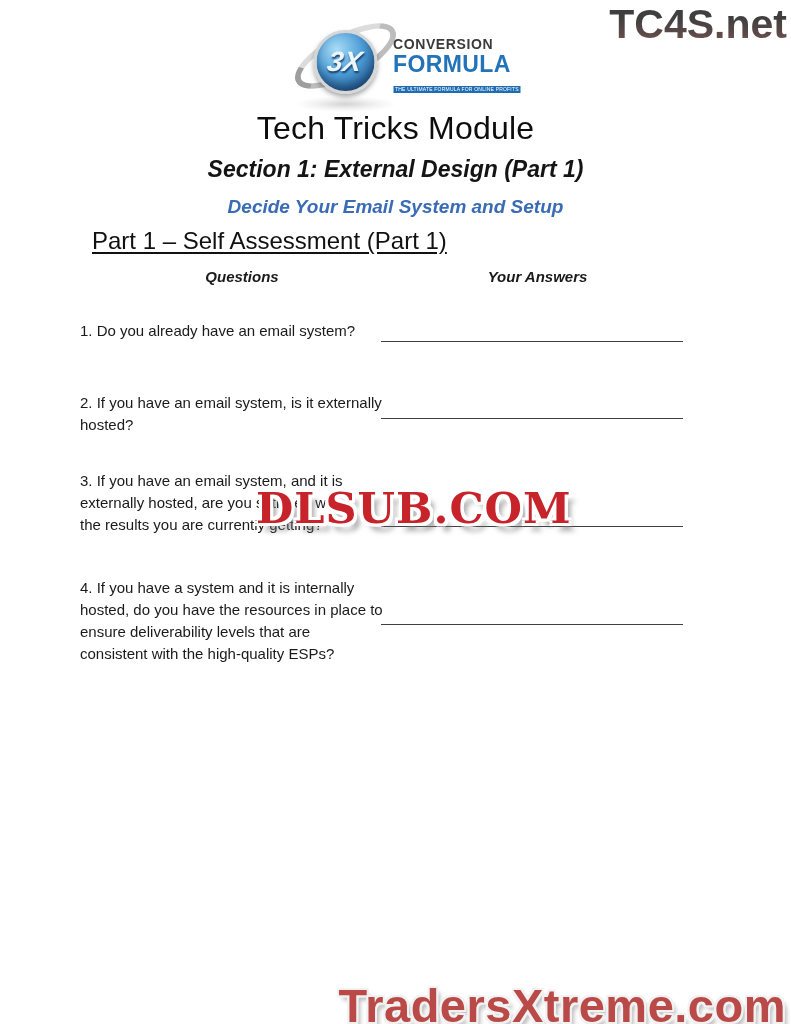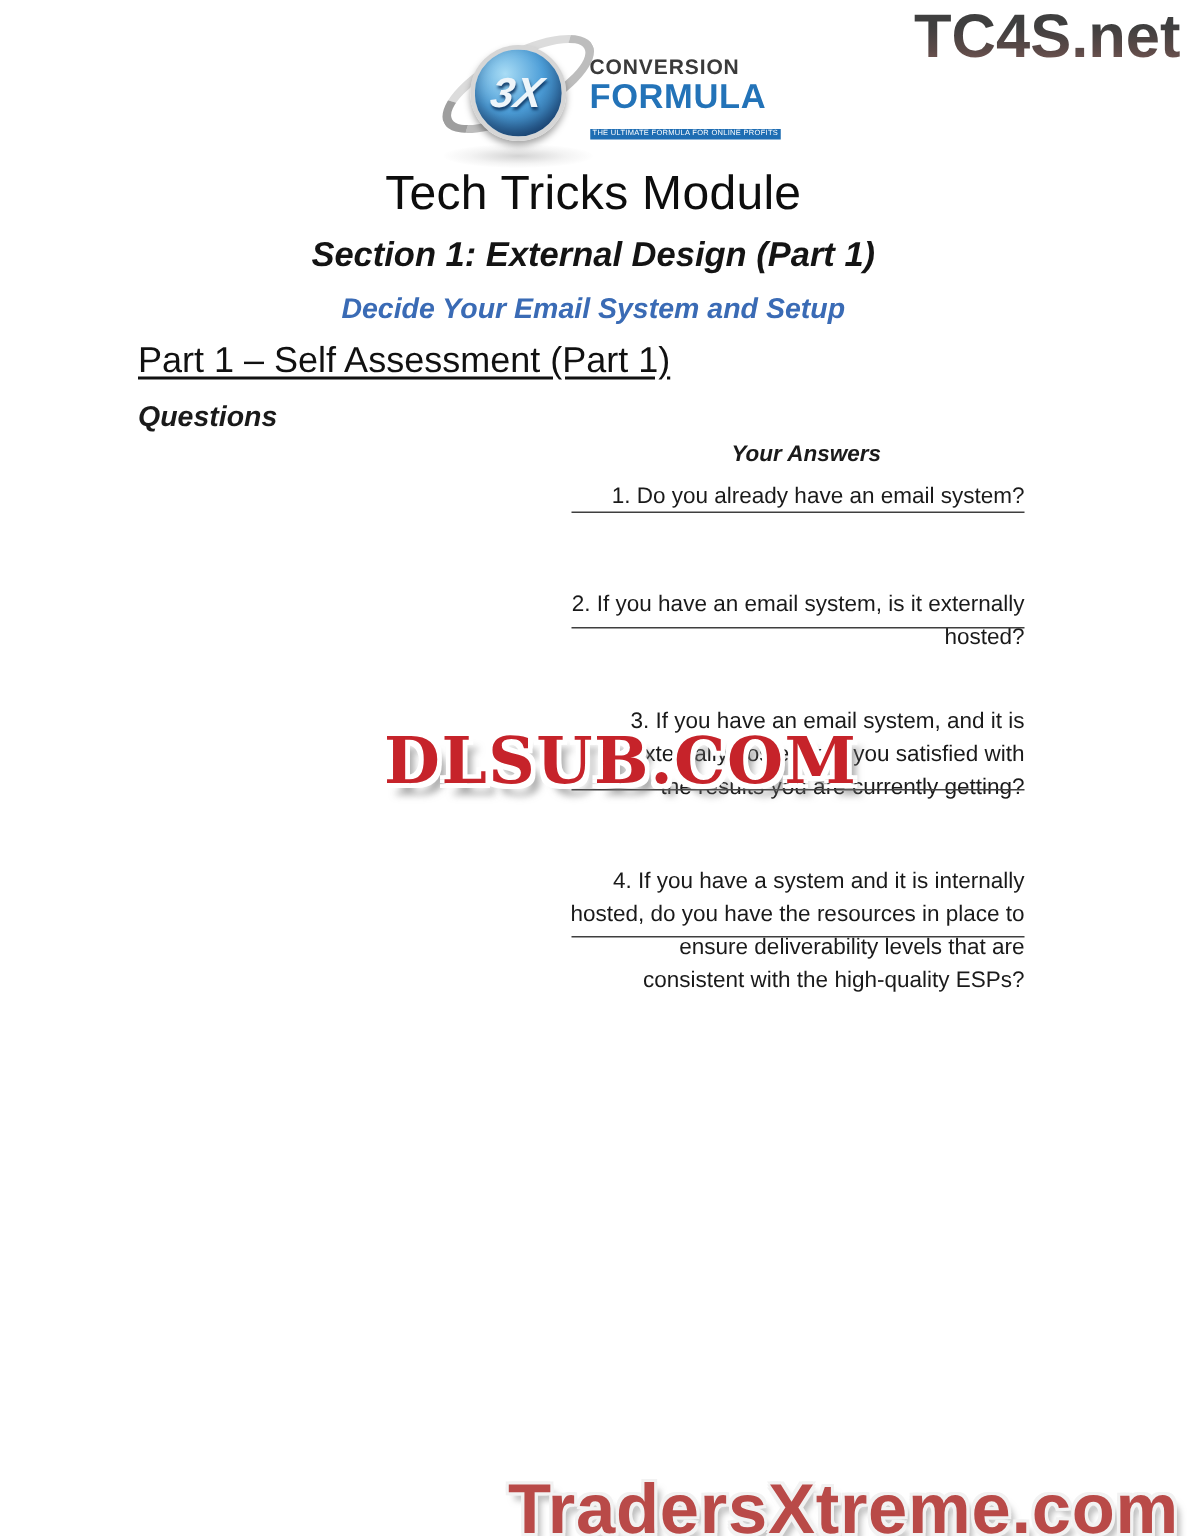--- a/index.html
+++ b/index.html
@@ -72,25 +72,25 @@
     text-align: center; font-size: 19px; font-weight: bold; font-style: italic; color: #3a6bb5;
   }
   .part-heading {
     position: absolute; top: 227px; left: 92px;
     font-size: 24px; font-weight: normal; color: #111111;
     text-decoration: underline; text-underline-offset: 3px;
   }
 
   
   .col-headers { position: absolute; top: 268px; left: 92px; right: 108px; display: flex; }
-  .col-q-header { width: 300px; font-size: 19px; font-weight: bold; font-style: italic; }
-  .col-a-header { flex: 1; text-align: center; font-size: 15px; font-weight: bold; font-style: italic; margin-top: 26px; }
+  .col-q-header { width: 300px; text-align: center; font-size: 15px; font-weight: bold; font-style: italic; }
+  .col-a-header { flex: 1; text-align: center; font-size: 15px; font-weight: bold; font-style: italic; }
 
   
-  .qa-row { position: absolute; left: 80px; right: 108px; text-align: right; }
+  .qa-row { position: absolute; left: 80px; right: 108px; }
   .q-text { font-size: 15px; line-height: 22px; white-space: pre-line; color: #1a1a1a; }
   .answer-line { position: absolute; left: 301px; right: 0; height: 0; border-bottom: 1.8px solid #3f3f3f; }
   .row-1 { top: 320px; } .row-1 .answer-line { top: 21px; }
   .row-2 { top: 392px; } .row-2 .answer-line { top: 26px; }
   .row-3 { top: 470px; } .row-3 .answer-line { top: 56px; }
   .row-4 { top: 577px; } .row-4 .answer-line { top: 47px; }
 
   .footer-note { position: absolute; top: 711px; left: 92px; font-size: 15px; color: #1a1a1a; }
   .footer-note b { font-weight: bold; }
 

